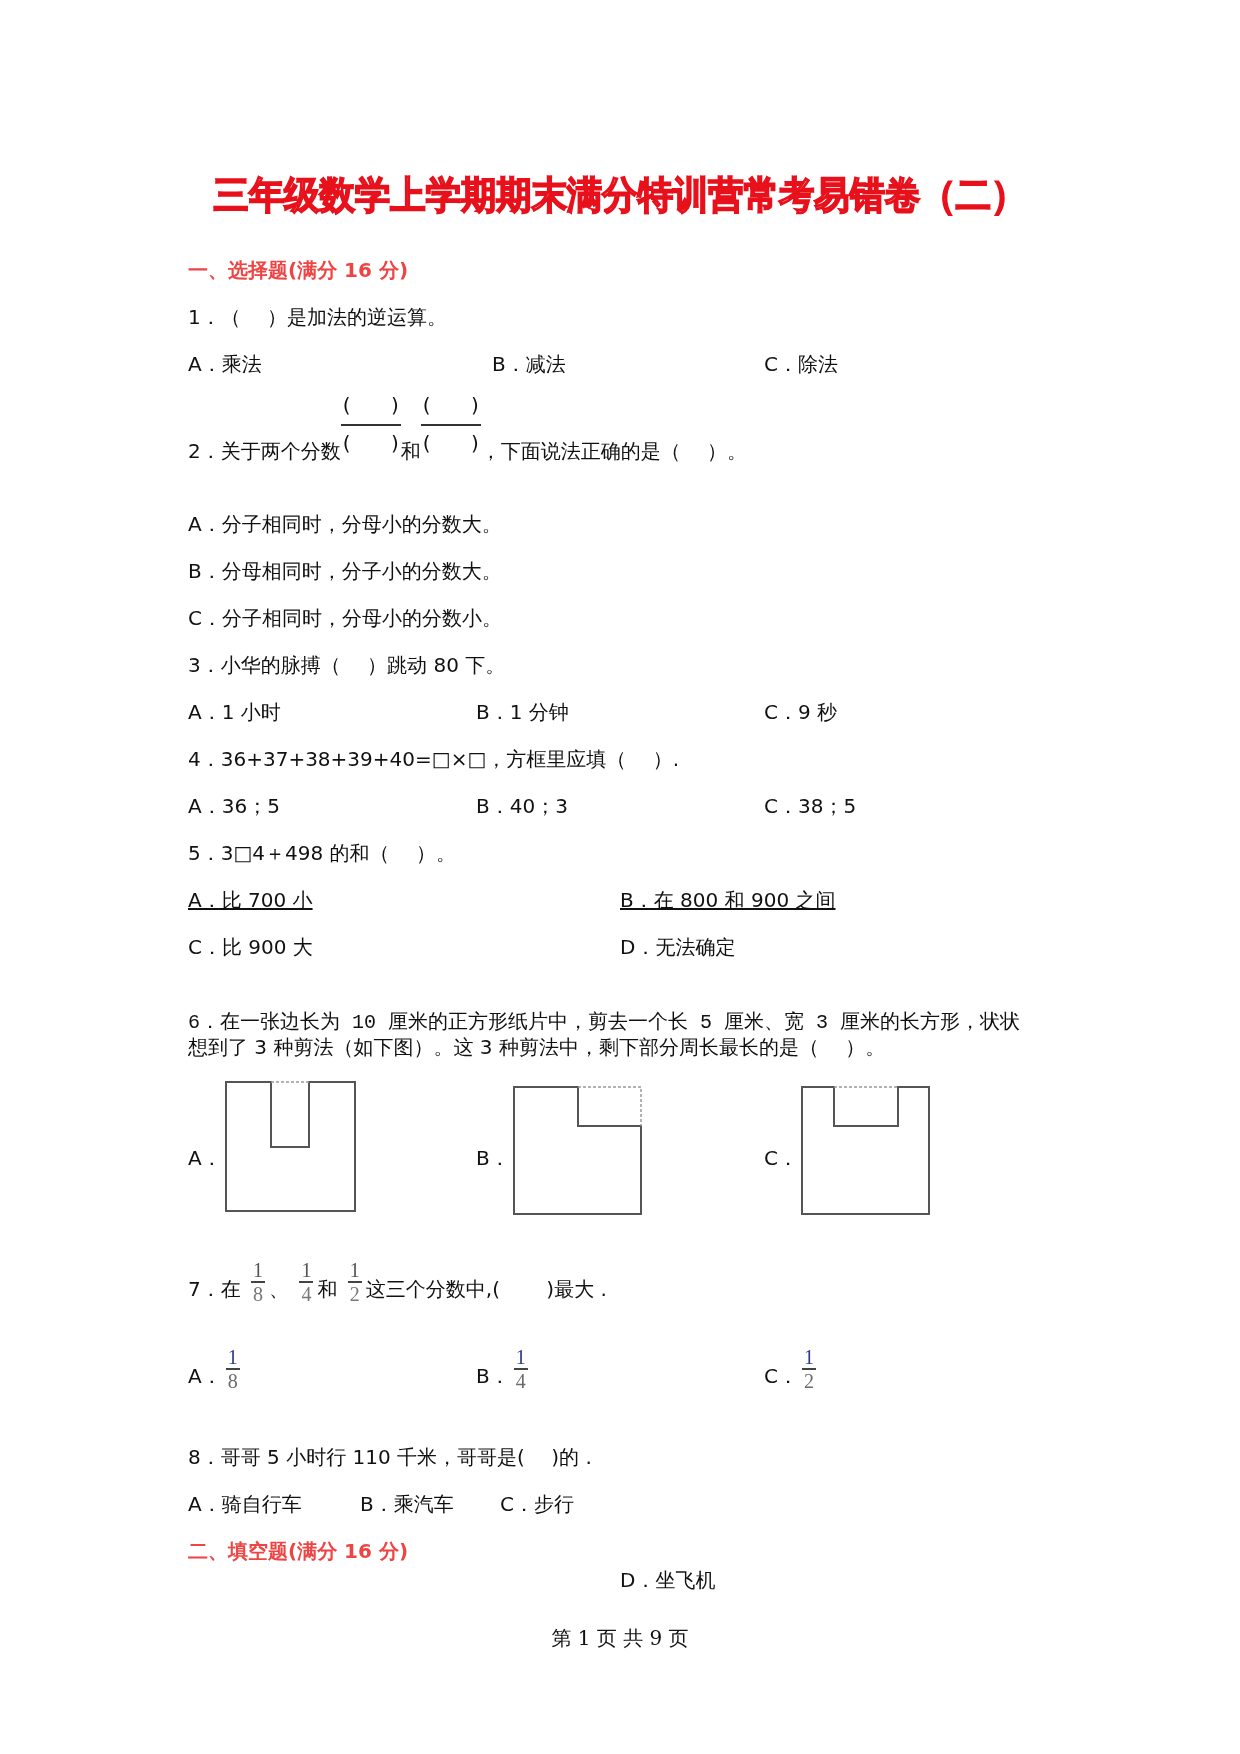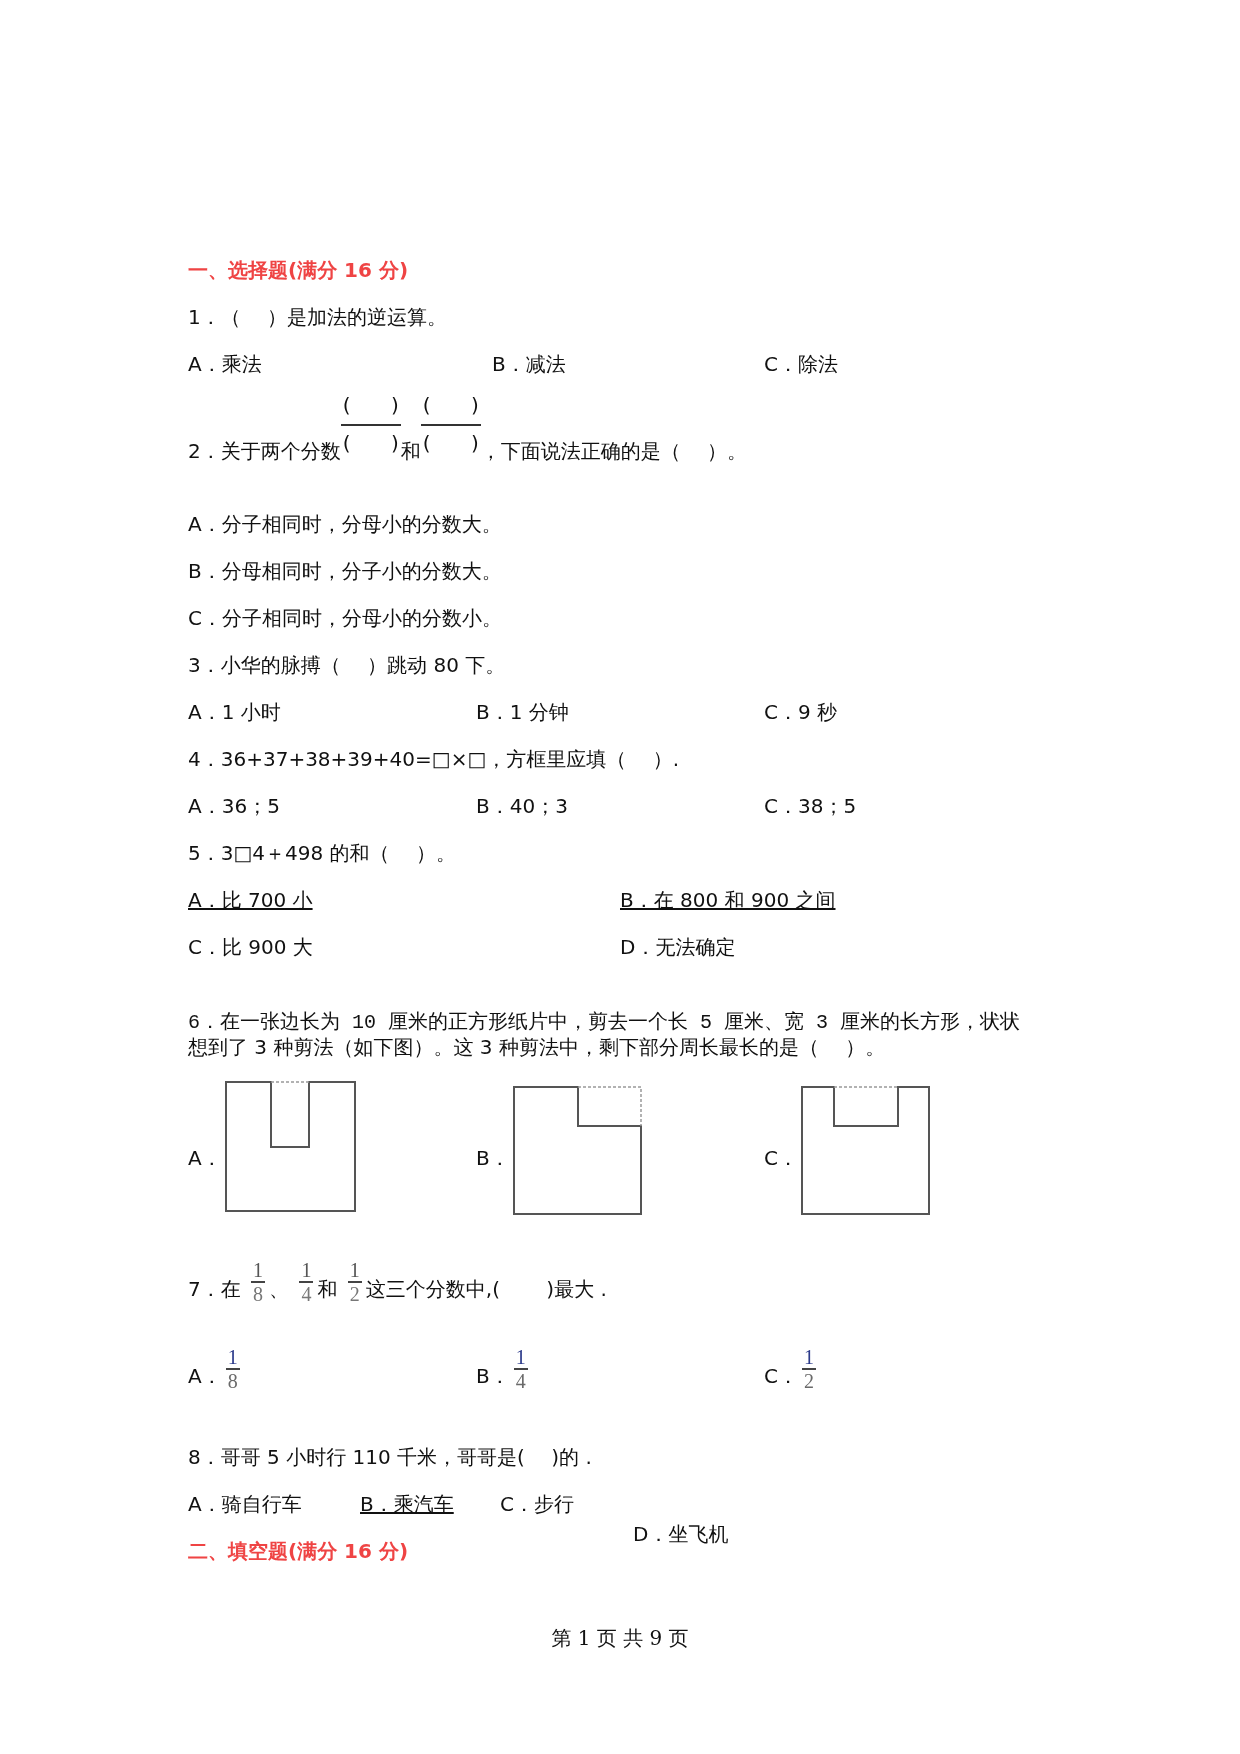--- a/index.html
+++ b/index.html
@@ -34,20 +34,23 @@
 
   .fig { position: absolute; }
   .footer { position: absolute; left: 0; width: 1240px; top: 1625px; text-align: center;
             font-family: "DejaVu Serif", "Liberation Serif", serif; font-size: 20px; color: #111; }
 </style>
 </head>
 <body>
 
 <div class="page">
 
+  <div class="title">
+    <span class="title-inner">三年级数学上学期期末满分特训营常考易错卷（二）</span>
+  </div>
 
   <div class="line section" style="top:256px;">一、选择题(满分 16 分)</div>
 
   <div class="line" style="top:303px;">
     <span>1．</span><span>（　 ）是加法的逆运算。</span>
   </div>
   <div class="opt" style="left:188px; top:350px;">A．乘法</div>
   <div class="opt" style="left:492px; top:350px;">B．减法</div>
   <div class="opt" style="left:764px; top:350px;">C．除法</div>
 
@@ -161,20 +164,20 @@
         <span class="n">1</span>
         <span class="b"></span>
         <span class="d">2</span>
       </span>
   </div>
 
   <div class="line" style="top:1443px;">
     <span>8．</span><span>哥哥 5 小时行 110 千米，哥哥是(　 )的 .</span>
   </div>
   <div class="opt" style="left:188px; top:1490px;">A．骑自行车</div>
-  <div class="opt" style="left:360px; top:1490px;text-decoration:underline;">B．乘汽车</div>
+  <div class="opt" style="left:360px; top:1490px;">B．乘汽车</div>
   <div class="opt" style="left:500px; top:1490px;">C．步行</div>
-  <div class="opt" style="left:620px; top:1520px;margin-left:13px;">D．坐飞机</div>
+  <div class="opt" style="left:620px; top:1566px;">D．坐飞机</div>
 
   <div class="line section" style="top:1537px;">二、填空题(满分 16 分)</div>
 
   <div class="footer">第 1 页 共 9 页</div>
 </div>
 
 </body></html>

